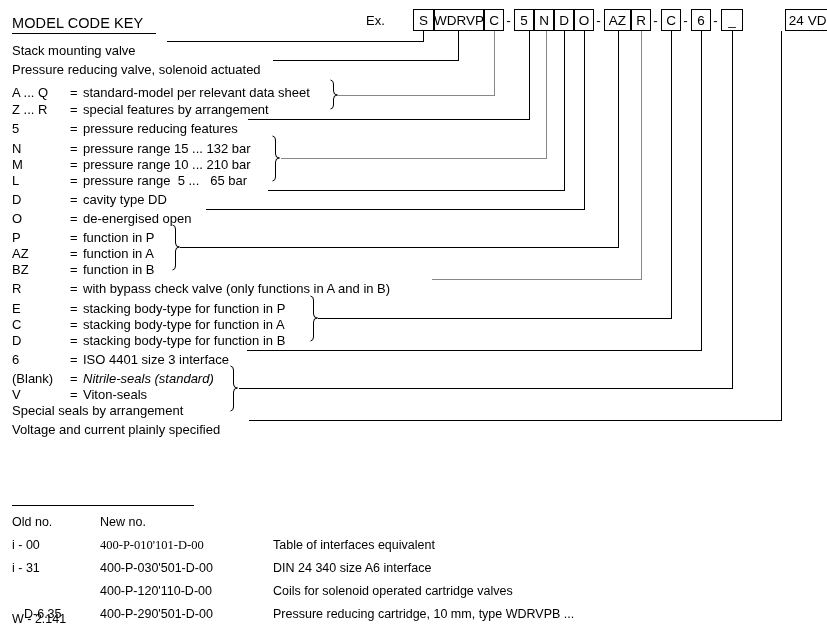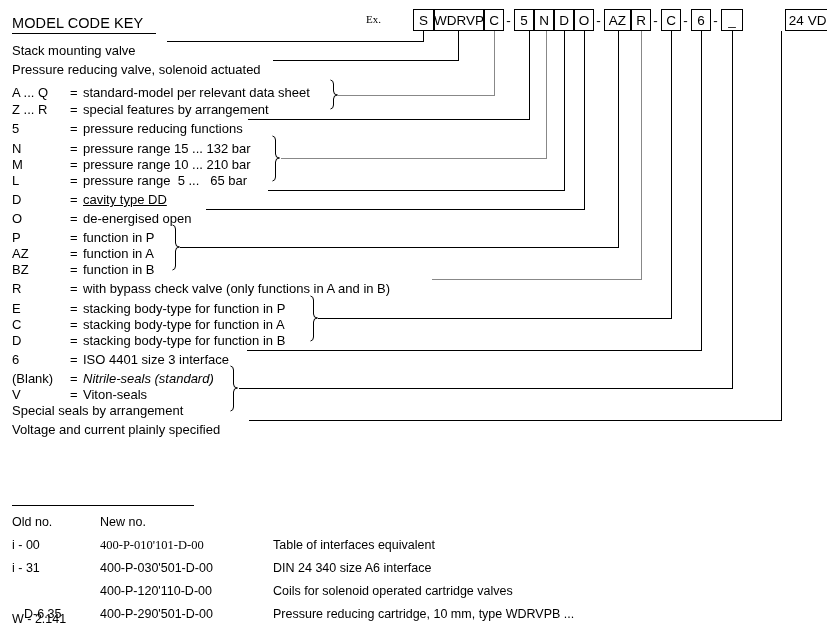--- a/index.html
+++ b/index.html
@@ -50,22 +50,21 @@
   }
   .key-desc {
     font-size: 13px;
   }
   .key-full {
     font-size: 13px;
   }
 
   
   .ex-label {
-    font-size: 11px;
-    font-family: Liberation Serif, serif;
+    font-size: 13px;
   }
 
   
   .code-box {
     position: absolute;
     border: 1px solid #000;
     box-sizing: border-box;
     display: flex;
     align-items: center;
     justify-content: center;
@@ -190,33 +189,33 @@
       <div class="abs key-full" style="left: 12px; top: 44px;">Stack mounting valve</div>
       <div class="abs key-full" style="left: 12px; top: 63px;">Pressure reducing valve, solenoid actuated</div>
       <div class="abs key-code" style="left: 12px; top: 86px;">A ... Q</div>
       <div class="abs key-eq" style="left: 70px; top: 86px;">=</div>
       <div class="abs key-desc" style="left: 83px; top: 86px;">standard-model per relevant data sheet</div>
       <div class="abs key-code" style="left: 12px; top: 103px;">Z ... R</div>
       <div class="abs key-eq" style="left: 70px; top: 103px;">=</div>
       <div class="abs key-desc" style="left: 83px; top: 103px;">special features by arrangement</div>
       <div class="abs key-code" style="left: 12px; top: 122px;">5</div>
       <div class="abs key-eq" style="left: 70px; top: 122px;">=</div>
-      <div class="abs key-desc" style="left: 83px; top: 122px;">pressure reducing functions</div>
+      <div class="abs key-desc" style="left: 83px; top: 122px;">pressure reducing features</div>
       <div class="abs key-code" style="left: 12px; top: 142px;">N</div>
       <div class="abs key-eq" style="left: 70px; top: 142px;">=</div>
       <div class="abs key-desc" style="left: 83px; top: 142px;">pressure range 15 ... 132 bar</div>
       <div class="abs key-code" style="left: 12px; top: 158px;">M</div>
       <div class="abs key-eq" style="left: 70px; top: 158px;">=</div>
       <div class="abs key-desc" style="left: 83px; top: 158px;">pressure range 10 ... 210 bar</div>
       <div class="abs key-code" style="left: 12px; top: 174px;">L</div>
       <div class="abs key-eq" style="left: 70px; top: 174px;">=</div>
       <div class="abs key-desc" style="left: 83px; top: 174px;">pressure range  5 ...   65 bar</div>
       <div class="abs key-code" style="left: 12px; top: 193px;">D</div>
       <div class="abs key-eq" style="left: 70px; top: 193px;">=</div>
-      <div class="abs key-desc" style="left: 83px; top: 193px; text-decoration: underline;">cavity type DD</div>
+      <div class="abs key-desc" style="left: 83px; top: 193px;">cavity type DD</div>
       <div class="abs key-code" style="left: 12px; top: 212px;">O</div>
       <div class="abs key-eq" style="left: 70px; top: 212px;">=</div>
       <div class="abs key-desc" style="left: 83px; top: 212px;">de-energised open</div>
       <div class="abs key-code" style="left: 12px; top: 231px;">P</div>
       <div class="abs key-eq" style="left: 70px; top: 231px;">=</div>
       <div class="abs key-desc" style="left: 83px; top: 231px;">function in P</div>
       <div class="abs key-code" style="left: 12px; top: 247px;">AZ</div>
       <div class="abs key-eq" style="left: 70px; top: 247px;">=</div>
       <div class="abs key-desc" style="left: 83px; top: 247px;">function in A</div>
       <div class="abs key-code" style="left: 12px; top: 263px;">BZ</div>

